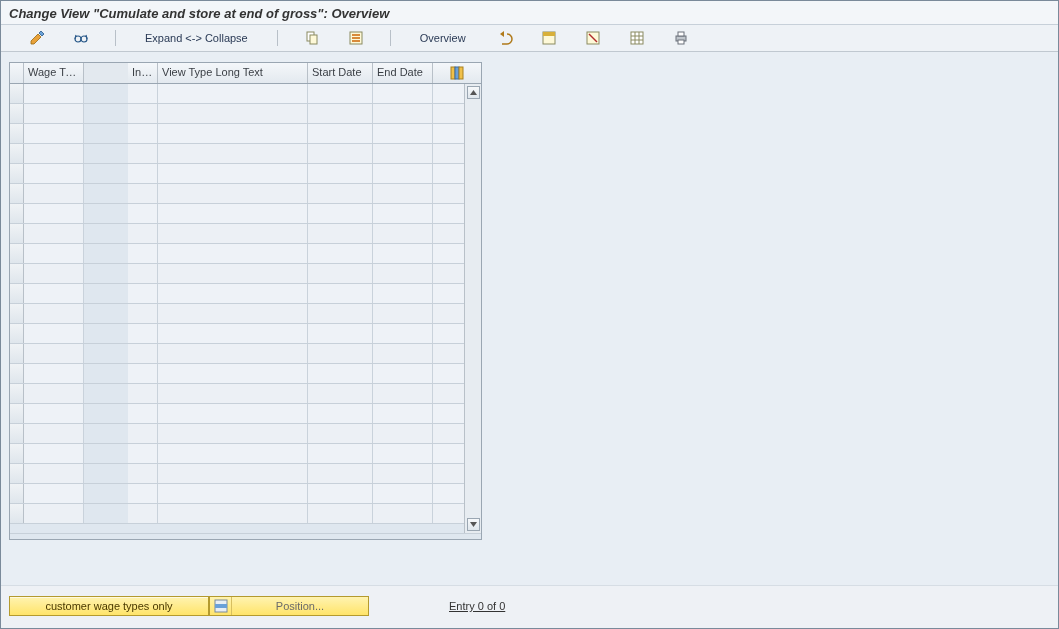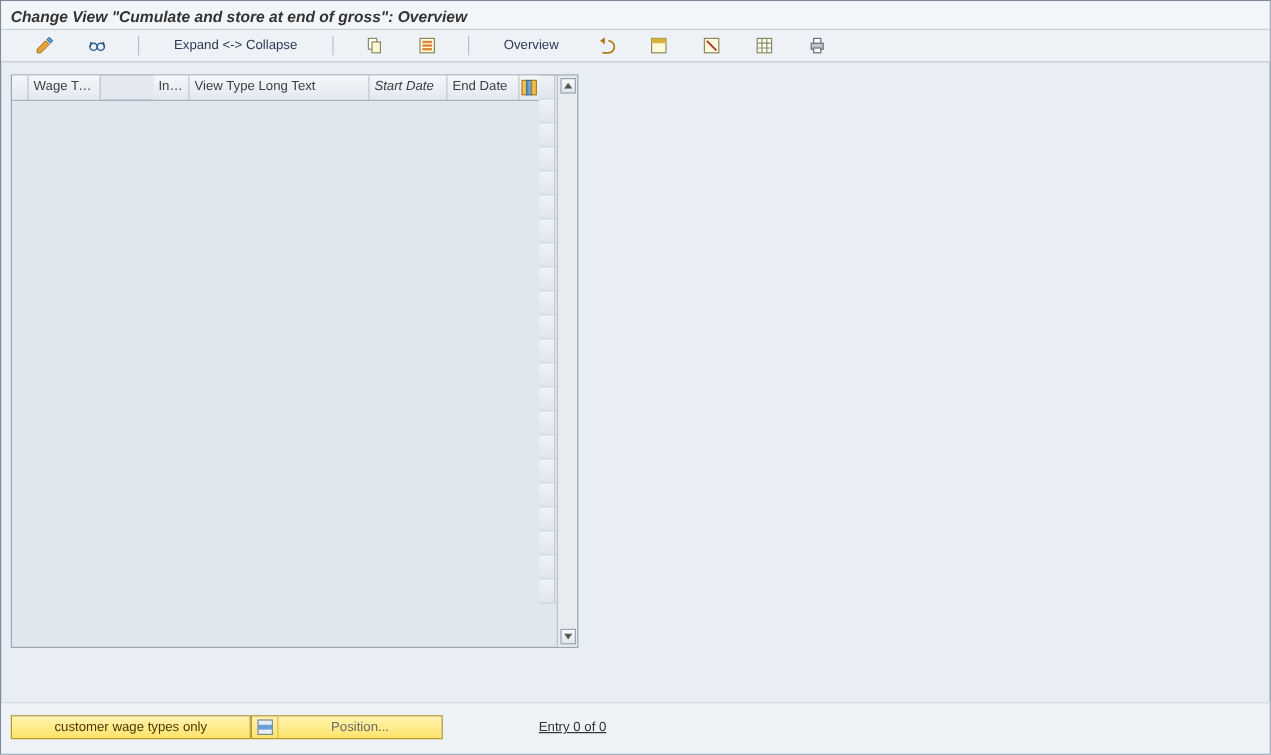--- a/index.html
+++ b/index.html
@@ -80,21 +80,21 @@
     flex-direction: column;
     overflow: hidden;
   }
 
   .table-wrap {
     width: 473px;
     height: 478px;
     border: 1px solid #9aa6b2;
     background: #dfe7ef;
     display: flex;
-    flex-direction: row;
+    flex-direction: column;
   }
 
   .grid-header {
     display: flex;
     background: #e3e9ef;
     border-bottom: 1px solid #9aa6b2;
     height: 21px;
     position: relative;
   }
   .hcell, .sel-hcell, .conf-hcell {
@@ -103,21 +103,21 @@
     color: #3a3f45;
     white-space: nowrap;
     overflow: hidden;
     text-overflow: ellipsis;
     background: linear-gradient(#f4f7fa,#e3e9ef);
   }
   .sel-hcell { width: 14px; flex: 0 0 14px; padding:0; }
   .c-wage { width: 60px; flex: 0 0 60px; }
   .c-inf  { width: 30px; flex: 0 0 30px; margin-left: 44px; }
   .c-long { width: 150px; flex: 0 0 150px; }
-  .c-start{ width: 65px; flex: 0 0 65px; font-style: italic; }
+  .c-start{ width: 65px; flex: 0 0 65px; }
   .c-end  { width: 60px; flex: 0 0 60px; }
   .conf-hcell {
     flex: 1 1 auto;
     display:flex; align-items:center; justify-content:center;
     padding:0;
     border-right:none;
   }
 
   .grid-body {
     flex: 1 1 auto;

